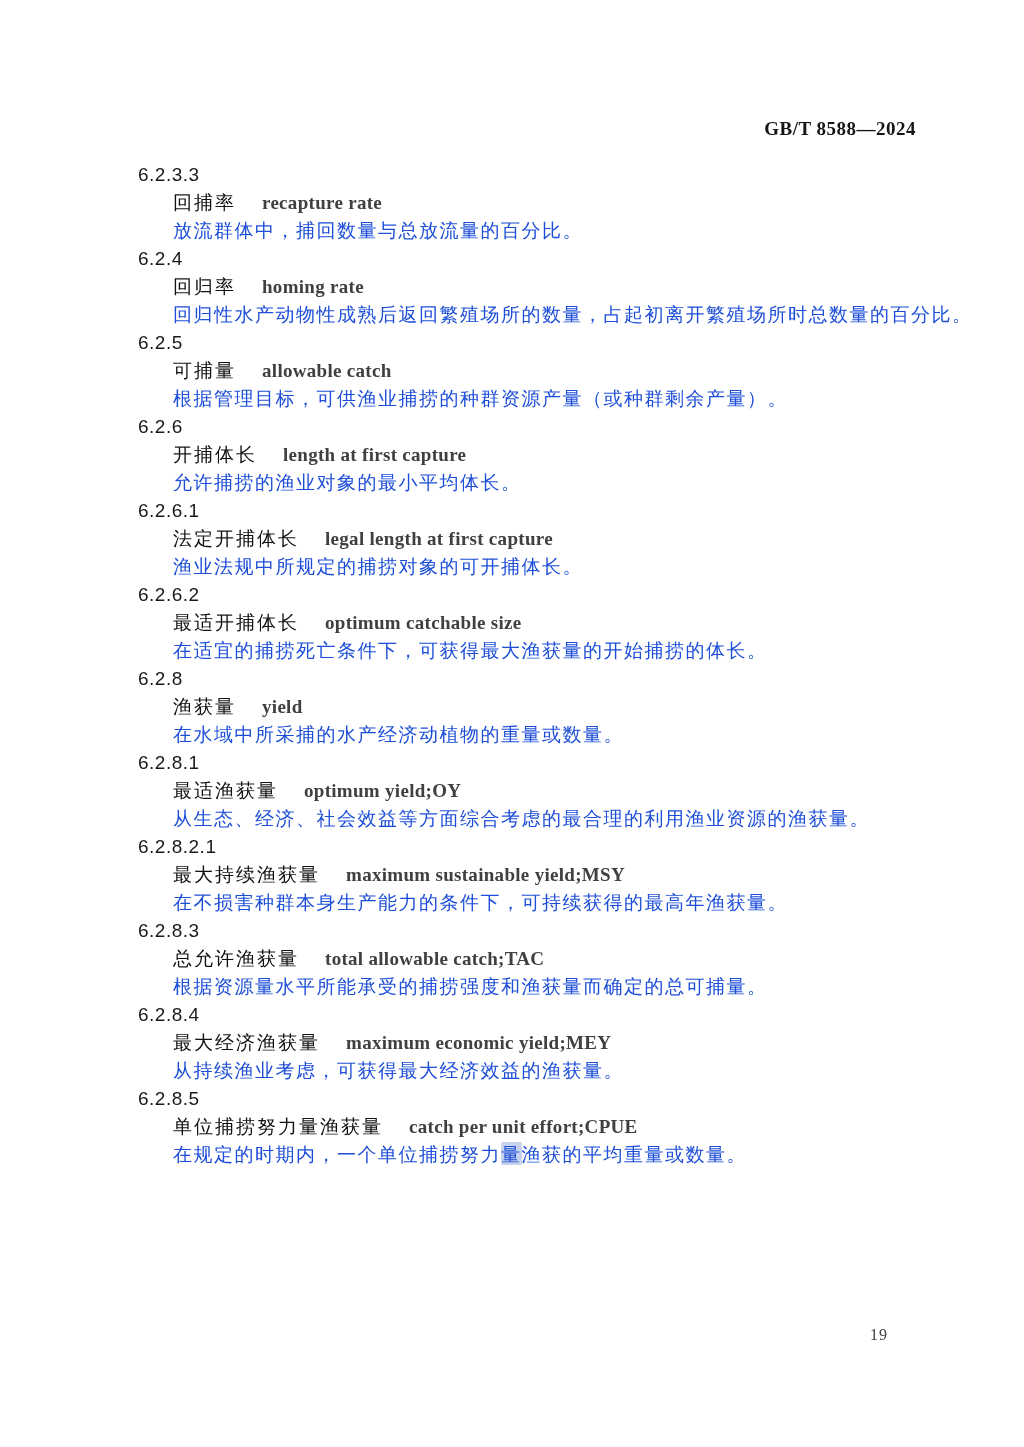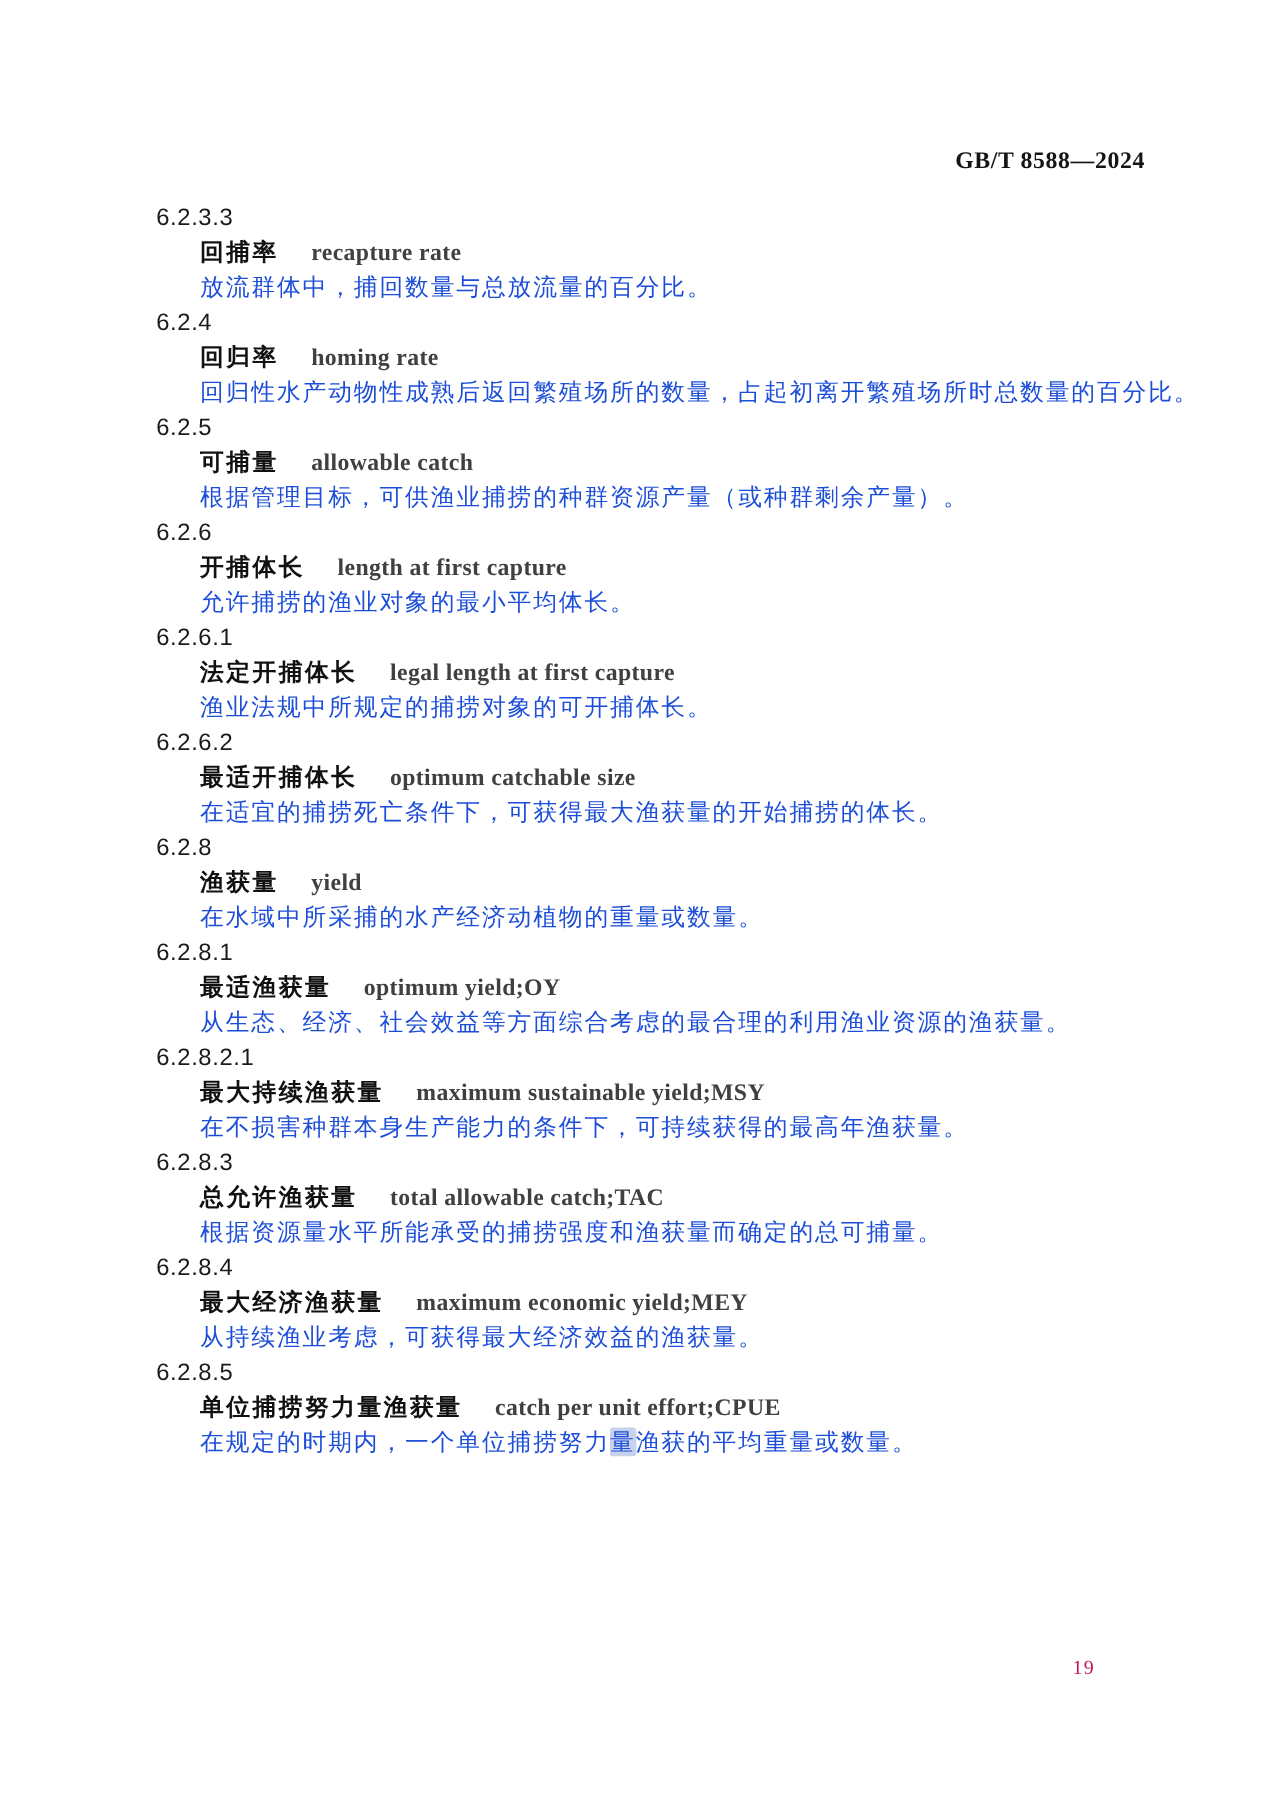--- a/index.html
+++ b/index.html
@@ -17,40 +17,40 @@
     top: 118px;
     right: 108px;
     font-size: 19px;
     font-weight: bold;
     letter-spacing: 0.5px;
     font-family: "Liberation Serif", serif;
   }
   .content {
     position: absolute;
     top: 161px;
-    left: 125px;
+    left: 138px;
     right: 90px;
   }
   .entry { margin: 0; }
   .sec-num {
     font-family: "Liberation Sans", "DejaVu Sans", sans-serif;
     font-size: 19px;
     line-height: 28px;
     letter-spacing: 0.5px;
     color: #1a1a1a;
   }
   .term-line {
     padding-left: 35px;
     line-height: 28px;
     font-size: 19px;
     white-space: nowrap;
   }
   .term-zh {
     font-family: "Liberation Sans", "DejaVu Sans", sans-serif;
-    font-weight: bold;
+    font-weight: normal;
     letter-spacing: 2px;
     color: #111;
   }
   .term-en {
     font-family: "Liberation Serif", serif;
     font-weight: bold;
     margin-left: 26px;
     letter-spacing: 0.3px;
     color: #404040;
   }
@@ -63,24 +63,24 @@
     white-space: nowrap;
   }
   .hl {
     background: #c7d3ec;
     border-radius: 2px;
     box-shadow: 0 -2px 0 #c7d3ec;
   }
   .page-num {
     position: absolute;
     top: 1326px;
-    right: 148px;
+    right: 136px;
     font-size: 16px;
     letter-spacing: 1px;
-    color: #be185d;
+    color: #404040;
   }
 </style>
 </head>
 <body>
 
 <div class="page">
   <div class="std-code">GB/T 8588—2024</div>
 
   <main class="content">
   <section class="entry">

